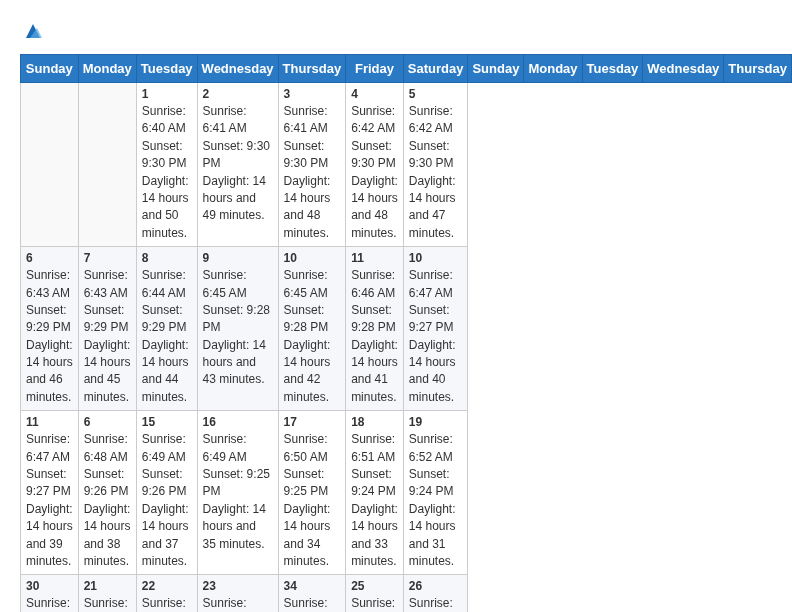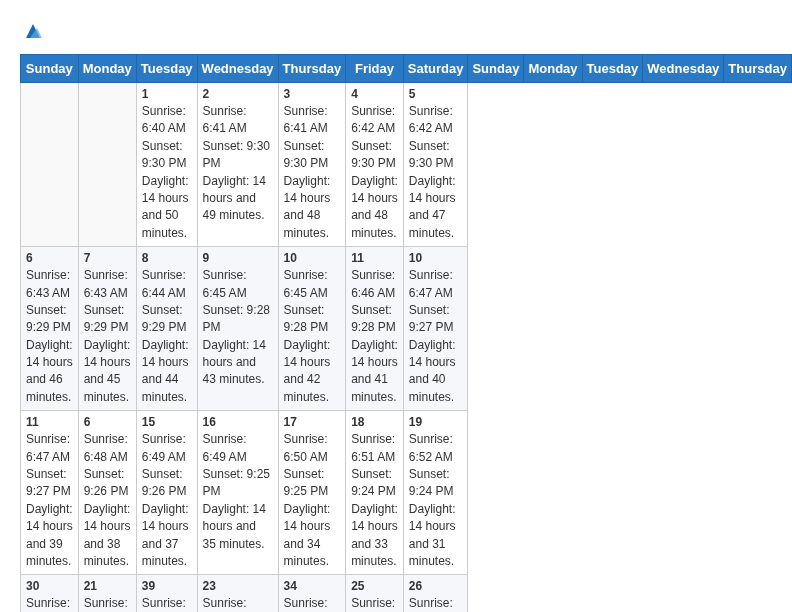--- a/index.html
+++ b/index.html
@@ -218,21 +218,21 @@
       <tr>
         <td>
           <span class="day-num">30</span>
           <div class="cell-info">Sunrise: 6:52 AM<br>Sunset: 9:23 PM<br>Daylight: 14 hours and 30 minutes.</div>
         </td>
         <td>
           <span class="day-num">21</span>
           <div class="cell-info">Sunrise: 6:53 AM<br>Sunset: 9:22 PM<br>Daylight: 14 hours and 28 minutes.</div>
         </td>
         <td>
-          <span class="day-num">39</span>
+          <span class="day-num">22</span>
           <div class="cell-info">Sunrise: 6:54 AM<br>Sunset: 9:21 PM<br>Daylight: 14 hours and 27 minutes.</div>
         </td>
         <td>
           <span class="day-num">23</span>
           <div class="cell-info">Sunrise: 6:55 AM<br>Sunset: 9:21 PM<br>Daylight: 14 hours and 25 minutes.</div>
         </td>
         <td>
           <span class="day-num">34</span>
           <div class="cell-info">Sunrise: 6:56 AM<br>Sunset: 9:20 PM<br>Daylight: 14 hours and 24 minutes.</div>
         </td>

